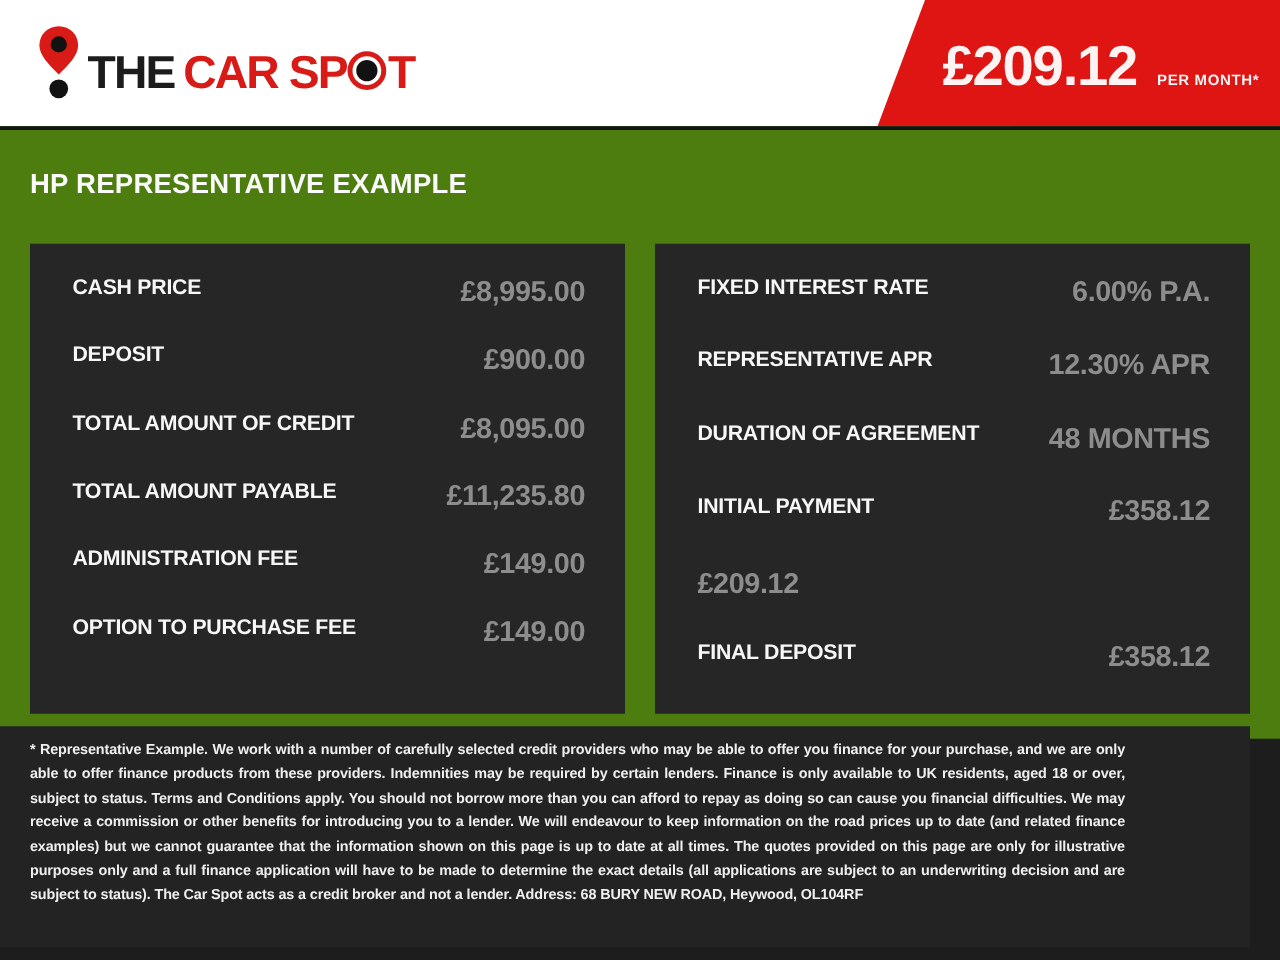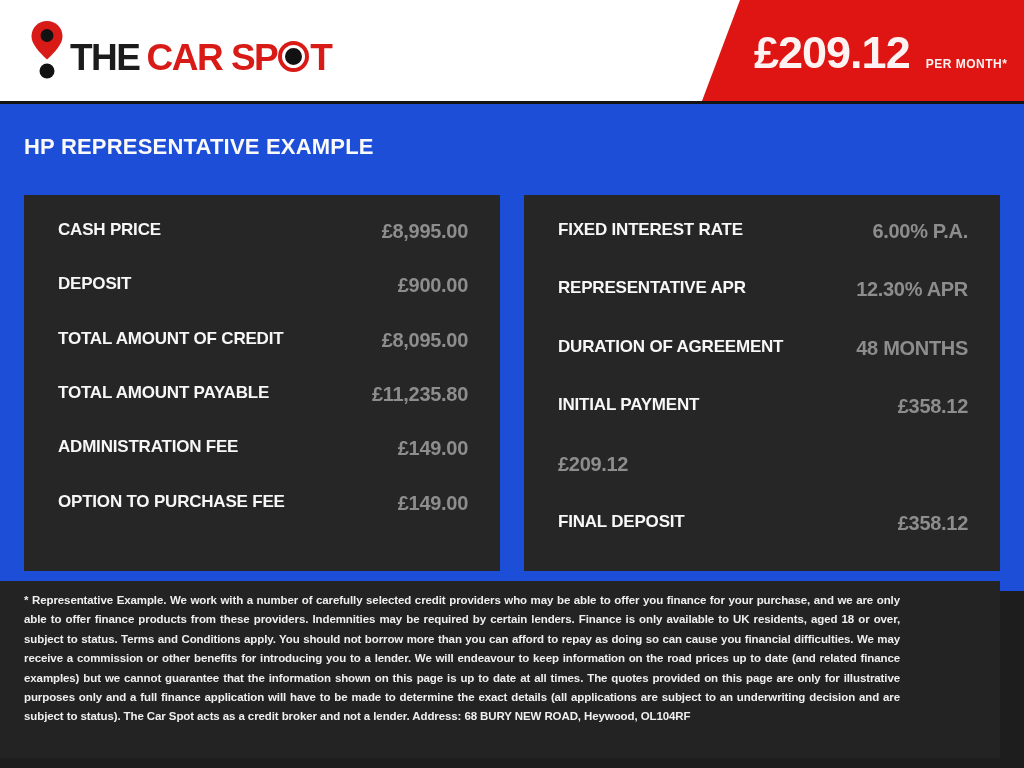--- a/index.html
+++ b/index.html
@@ -46,21 +46,21 @@
     padding:30px 0 0 52px;
     color:#fdf3f2;
   }
   .price-amount { font-size:45px; font-weight:bold; letter-spacing:-1px; line-height:1; }
   .price-period { font-size:12px; font-weight:bold; letter-spacing:0.5px; margin-left:16px; }
 
   
   .main {
     position:absolute; top:101px; left:0;
     width:1024px; height:490px;
-    background:#1d4ed8;
+    background:#4d7c0f;
     border-top:3px solid #141414;
   }
   .page-title {
     position:absolute; left:24px; top:30px;
     color:#fafafa; font-size:22px; font-weight:bold; letter-spacing:0.2px;
   }
 
   .panel {
     position:absolute; top:91px;
     width:476px; height:376px;
@@ -71,21 +71,21 @@
   .panel-left  { left:24px; }
   .panel-right { left:524px;gap:24px; }
 
   .finance-row {
     height:56px; display:flex; align-items:flex-start; justify-content:space-between;
   }
   .row-label {
     color:#f7f7f7; font-size:17px; font-weight:bold; letter-spacing:-0.2px;
   }
   .row-value {
-    color:#8d8d8d; font-size:20px; font-weight:bold; letter-spacing:-0.3px;
+    color:#8d8d8d; font-size:23px; font-weight:bold; letter-spacing:-0.3px;
   }
 
   
   .footer {
     position:absolute; top:581px; left:0;
     width:1000px; height:177px;
     background:#232323;
     padding:10px 24px;
   }
   .disclaimer {

